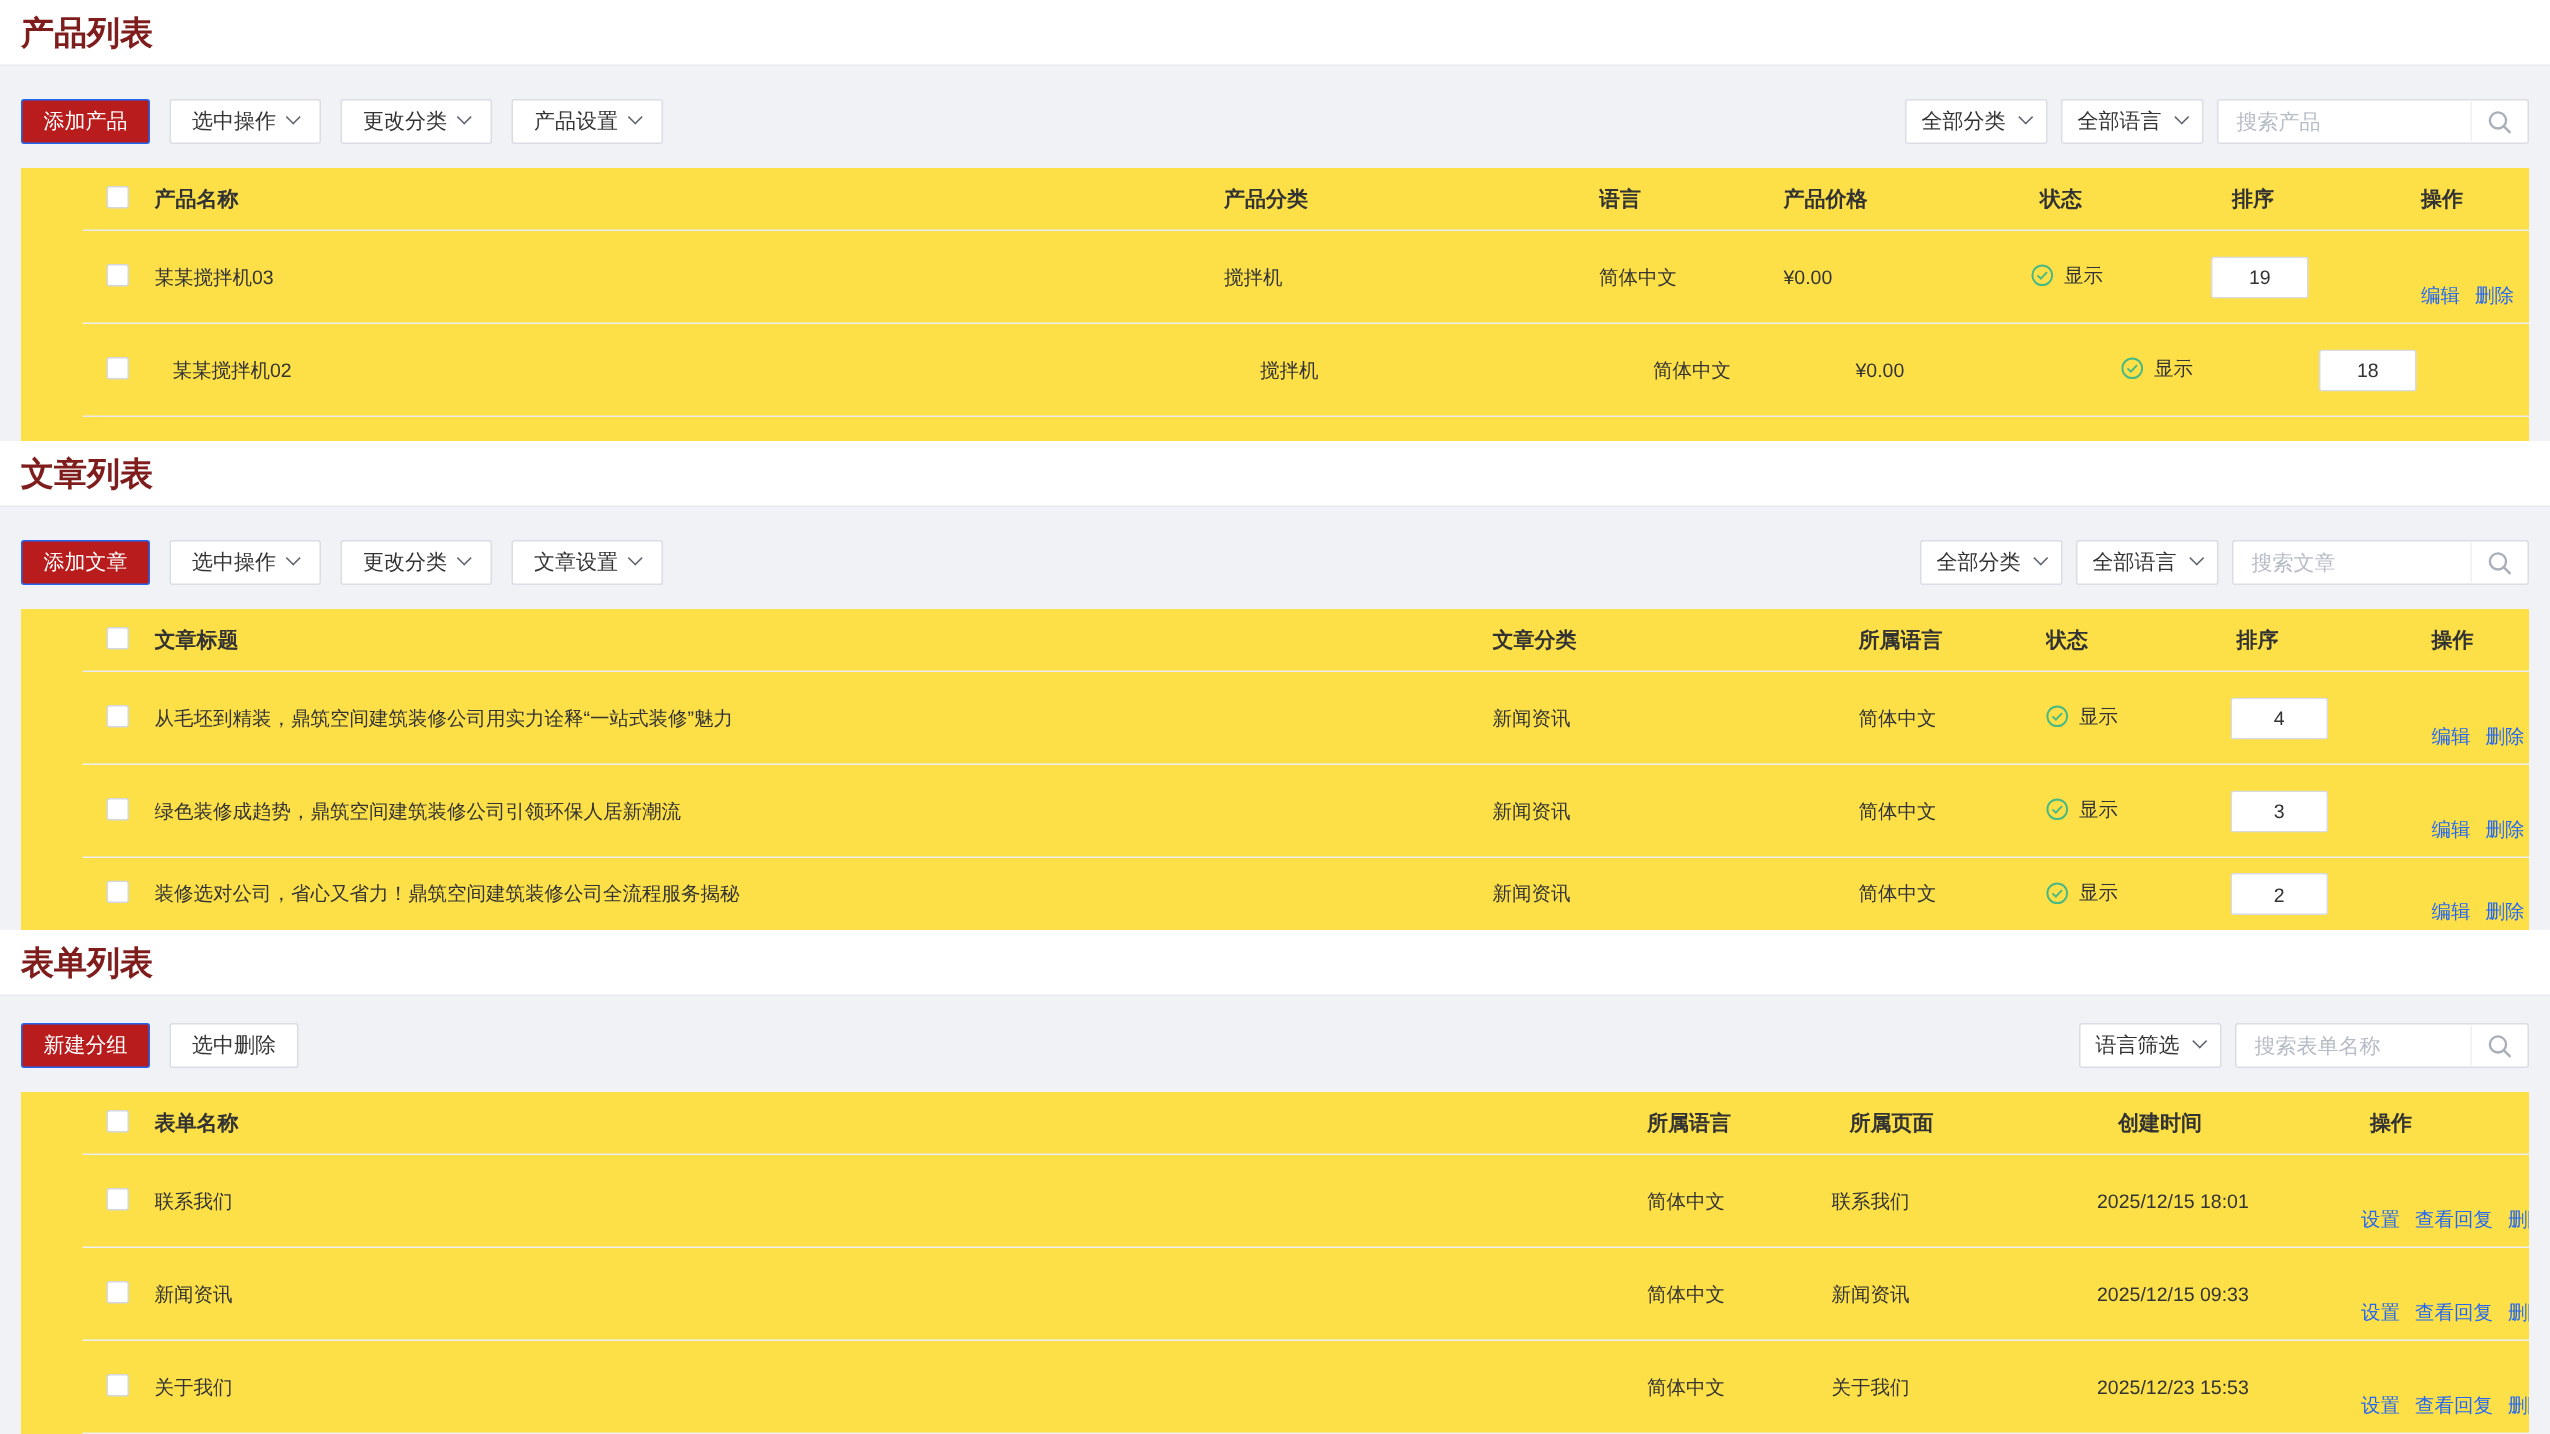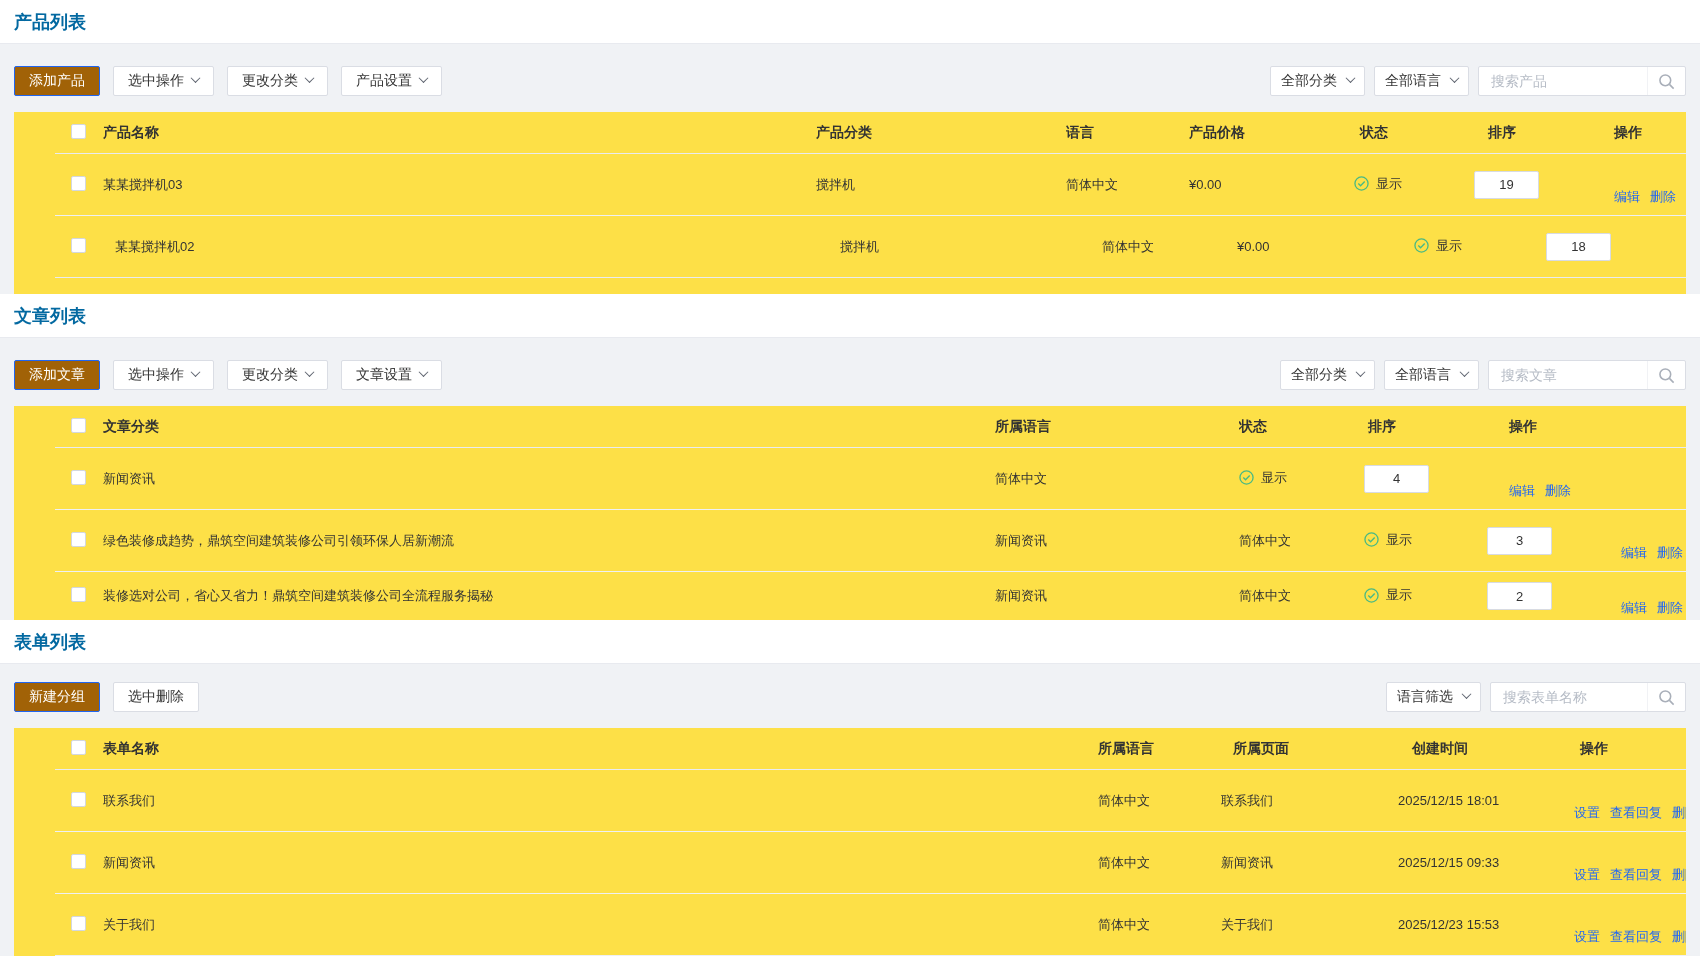--- a/index.html
+++ b/index.html
@@ -6,31 +6,31 @@
   html,body { width:1700px; height:956px; overflow:hidden; }
   body {
     background:#f0f2f5;
     font-family:"Liberation Sans","DejaVu Sans",sans-serif;
     color:#333; font-size:13px;
   }
   .titlebar {
     height:44px; background:#fff; border-bottom:1px solid #e8eaef;
     display:flex; align-items:center; padding-left:14px;
   }
-  .titlebar h1 { font-size:18px; font-weight:700; color:#0369a1; }
+  .titlebar h1 { font-size:22px; font-weight:700; color:#7f1d1d; }
 
   .toolbar { display:flex; align-items:center; margin:22px 14px 16px 14px; height:30px; }
   .toolbar .right { margin-left:auto; display:flex; align-items:center; gap:9px; }
   .btn {
     height:30px; display:inline-flex; align-items:center; gap:8px;
     background:#fff; border:1px solid #dadde4; border-radius:2px;
     padding:0 14px; font-size:14px; color:#333; cursor:pointer;
     font-family:inherit;
   }
-  .btn.primary { background:#a16207; border-color:#2065f1; color:#fff; }
+  .btn.primary { background:#b91c1c; border-color:#2065f1; color:#fff; }
   .btn + .btn { margin-left:13px; }
   .chev {
     width:7px; height:7px; border-right:1.5px solid #5f6570; border-bottom:1.5px solid #5f6570;
     transform:rotate(45deg) translate(-1px,-1px); display:inline-block; margin-top:-3px;
   }
   .filter {
     height:30px; background:#fff; border:1px solid #dadde4; border-radius:2px;
     display:inline-flex; align-items:center; gap:10px; padding:0 10px;
     font-size:14px; color:#333; cursor:pointer;
   }
@@ -204,29 +204,31 @@
             <line x1="15.7" y1="15.7" x2="21" y2="21"></line>
           </svg>
       </span>
     </div>
   </div>
 </div>
 
 <div class="card">
   <div class="grid t2 thead">
     <div class="cell cb-cell"><span class="cb"></span></div>
+    <div class="cell">文章标题</div>
     <div class="cell">文章分类</div>
     <div class="cell">所属语言</div>
     <div class="cell">状态</div>
     <div class="cell pad4">排序</div>
     <div class="cell pad22">操作</div>
   </div>
 
   <div class="grid t2 trow">
     <div class="cell cb-cell"><span class="cb"></span></div>
+    <div class="cell">从毛坯到精装，鼎筑空间建筑装修公司用实力诠释“一站式装修”魅力</div>
     <div class="cell">新闻资讯</div>
     <div class="cell">简体中文</div>
     <div class="cell"><span class="status">
           <svg width="15" height="15" viewBox="0 0 16 16" fill="none" stroke="#49b984" stroke-width="1.4">
             <circle cx="8" cy="8" r="7"></circle>
             <path d="M4.6 8.1 L7 10.4 L11.4 5.8"></path>
           </svg>
           <span>显示</span>
         </span></div>
     <div class="cell"><input class="sort" value="4" style=""></div>

